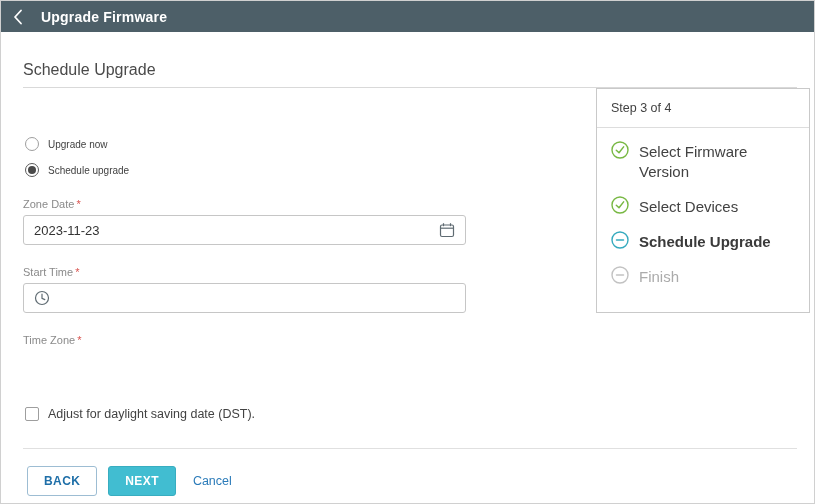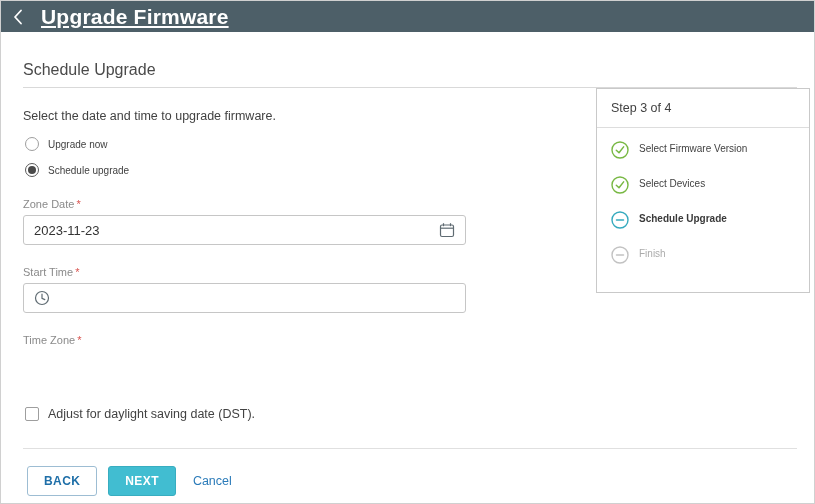--- a/index.html
+++ b/index.html
@@ -19,23 +19,22 @@
     background: #4d5f68;
     display: flex; align-items: center;
     color: #ffffff;
   }
   .back-btn {
     width: 34px; height: 31px;
     display: flex; align-items: center; justify-content: center;
     cursor: pointer;
   }
   .app-title {
-    font-size: 21px; font-weight: 700; letter-spacing: .2px;
+    font-size: 14px; font-weight: 700; letter-spacing: .2px;
     margin-left: 6px;
-    text-decoration: underline;
   }
 
   
   .content { position: absolute; top: 31px; left: 0; right: 0; bottom: 0; }
 
   .section-title {
     position: absolute; top: 29px; left: 22px;
     font-size: 16px; font-weight: 400; color: #4a4a4a;
   }
   .section-rule {
@@ -137,42 +136,41 @@
     padding: 12px 14px;
     font-size: 12.5px; color: #424242;
     border-bottom: 1px solid #ddd;
   }
   .wizard-steps { padding: 14px 14px 10px 14px; }
   .step-row {
     display: flex; align-items: flex-start; gap: 10px;
     margin-bottom: 14px;
   }
   .step-icon { flex: 0 0 auto; margin-top: -1px; }
-  .step-label { font-size: 10px; color: #424242; line-height: 1.35; }
+  .step-label { font-size: 15px; color: #424242; line-height: 1.35; }
   .step-row.current .step-label { font-weight: 700; color: #3a3a3a; }
   .step-row.pending .step-label { color: #ababab; }
 </style>
 </head>
 <body>
 
 <div class="app-header">
   <div class="back-btn">
     <svg width="10" height="16" viewBox="0 0 10 16">
       <polyline points="8,1.5 2,8 8,14.5" fill="none" stroke="#ffffff" stroke-width="1.8" stroke-linecap="round" stroke-linejoin="round"></polyline>
     </svg>
   </div>
   <div class="app-title">Upgrade Firmware</div>
 </div>
 
 <div class="content">
 
   <div class="section-title">Schedule Upgrade</div>
   <div class="section-rule"></div>
 
-  <div class="intro-text">Select the date and time to upgrade firmware.</div>
 
   <div class="radio-row r1">
     <span class="radio-circle"></span>
     <span>Upgrade now</span>
   </div>
   <div class="radio-row r2 selected">
     <span class="radio-circle"></span>
     <span>Schedule upgrade</span>
   </div>
 

